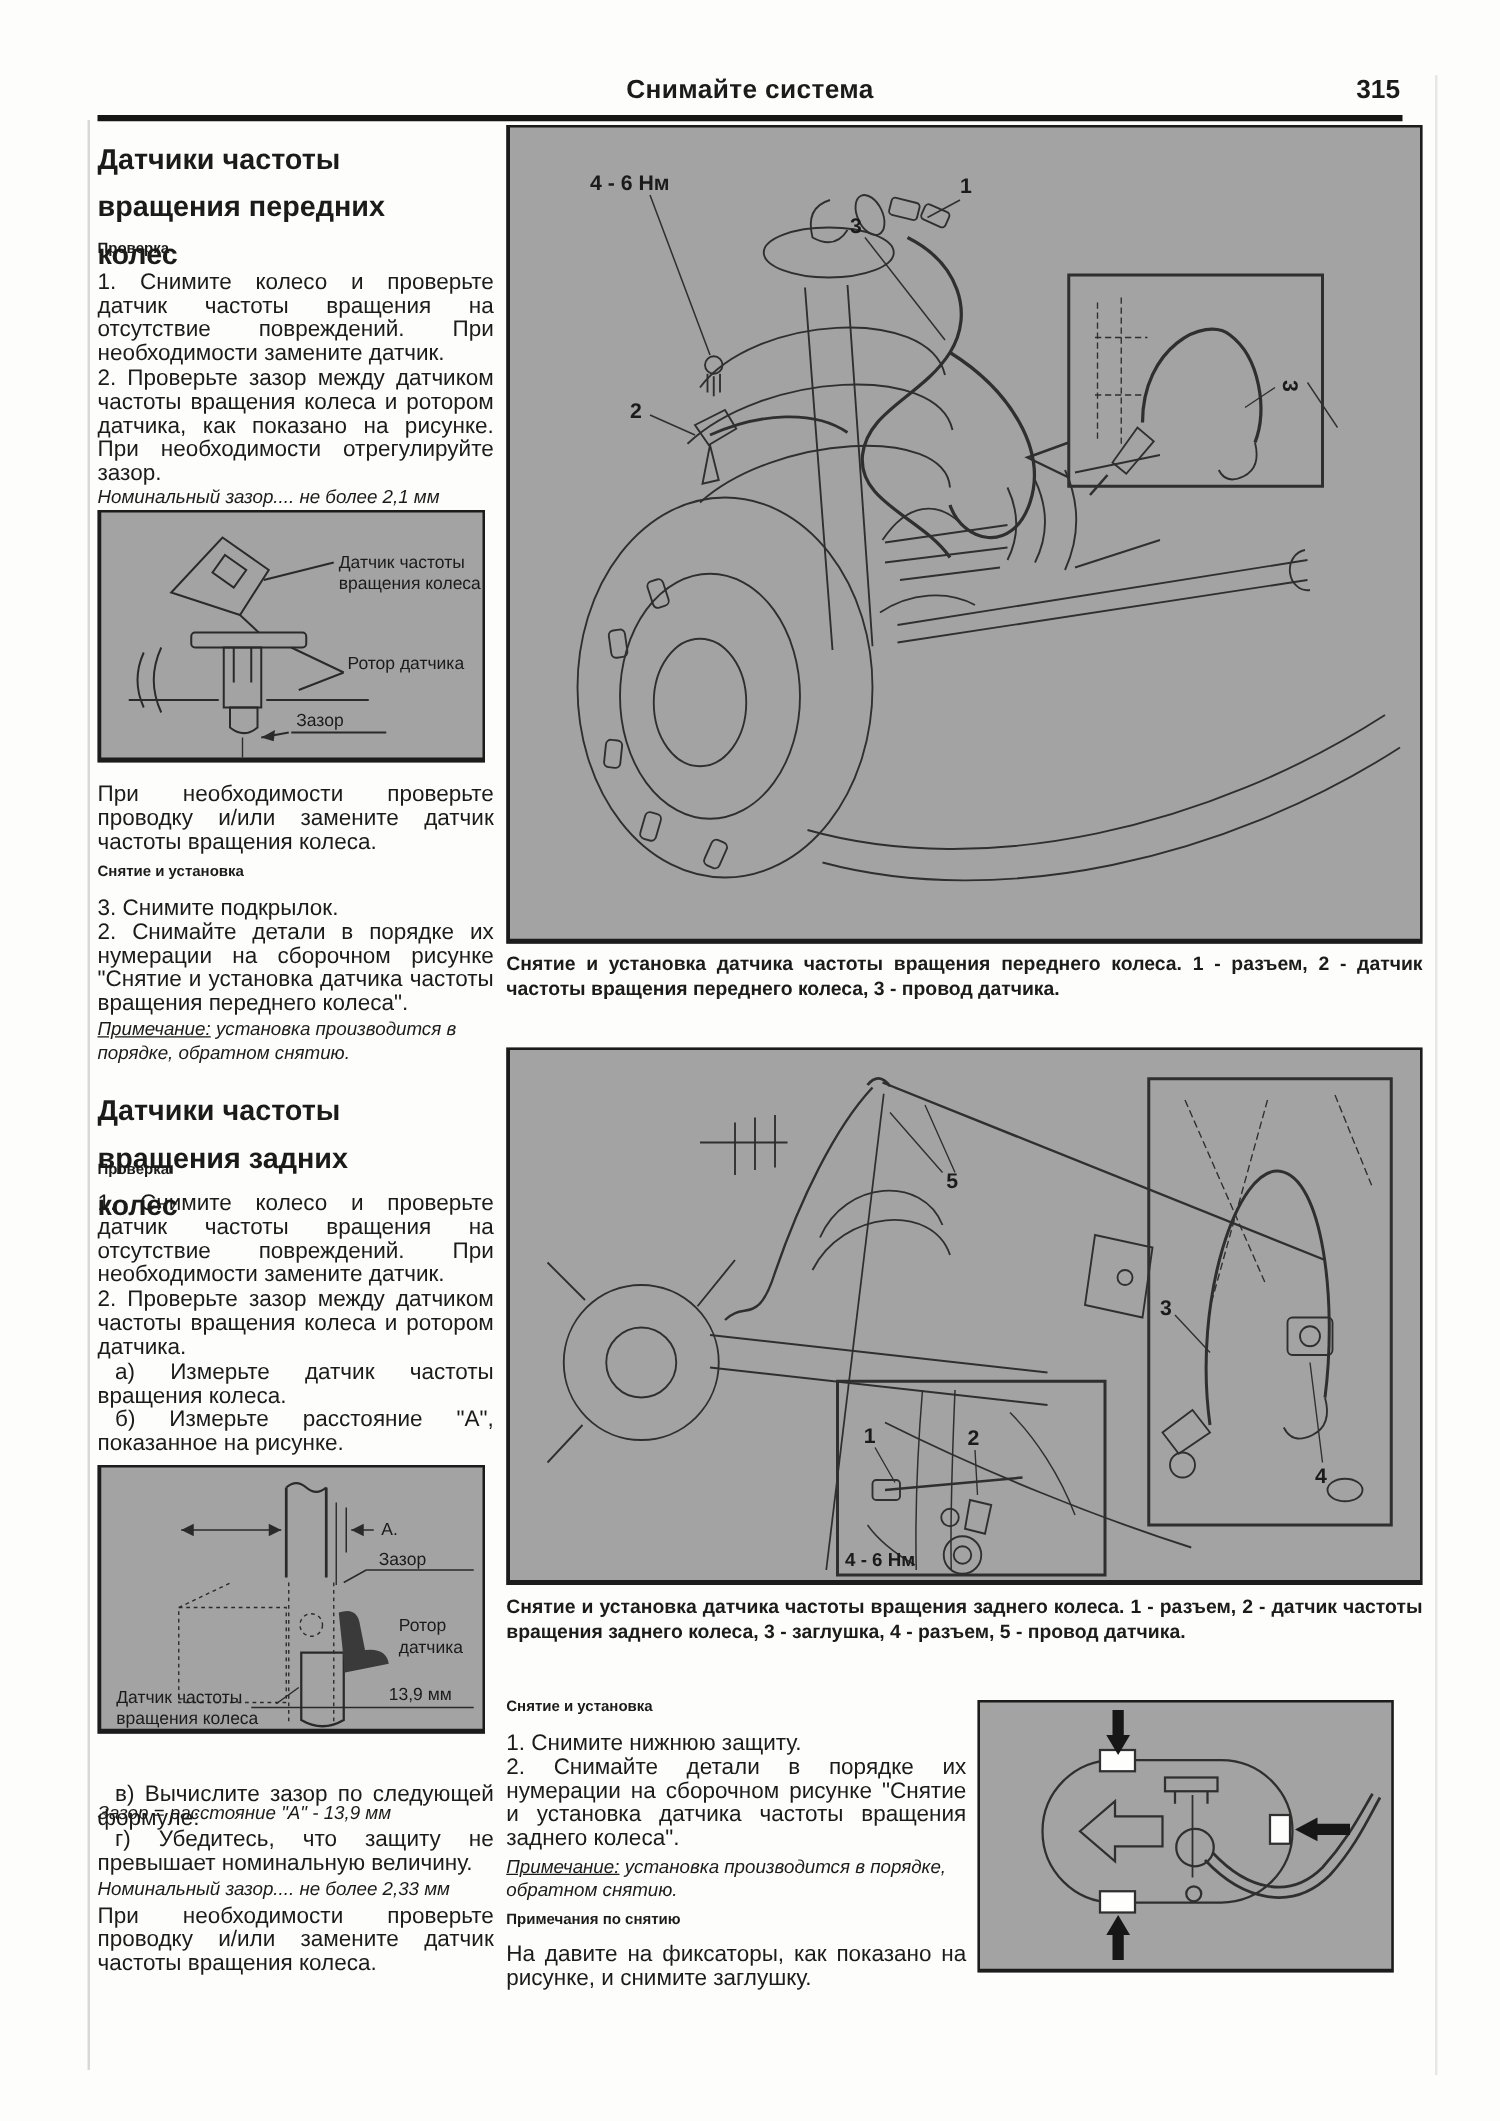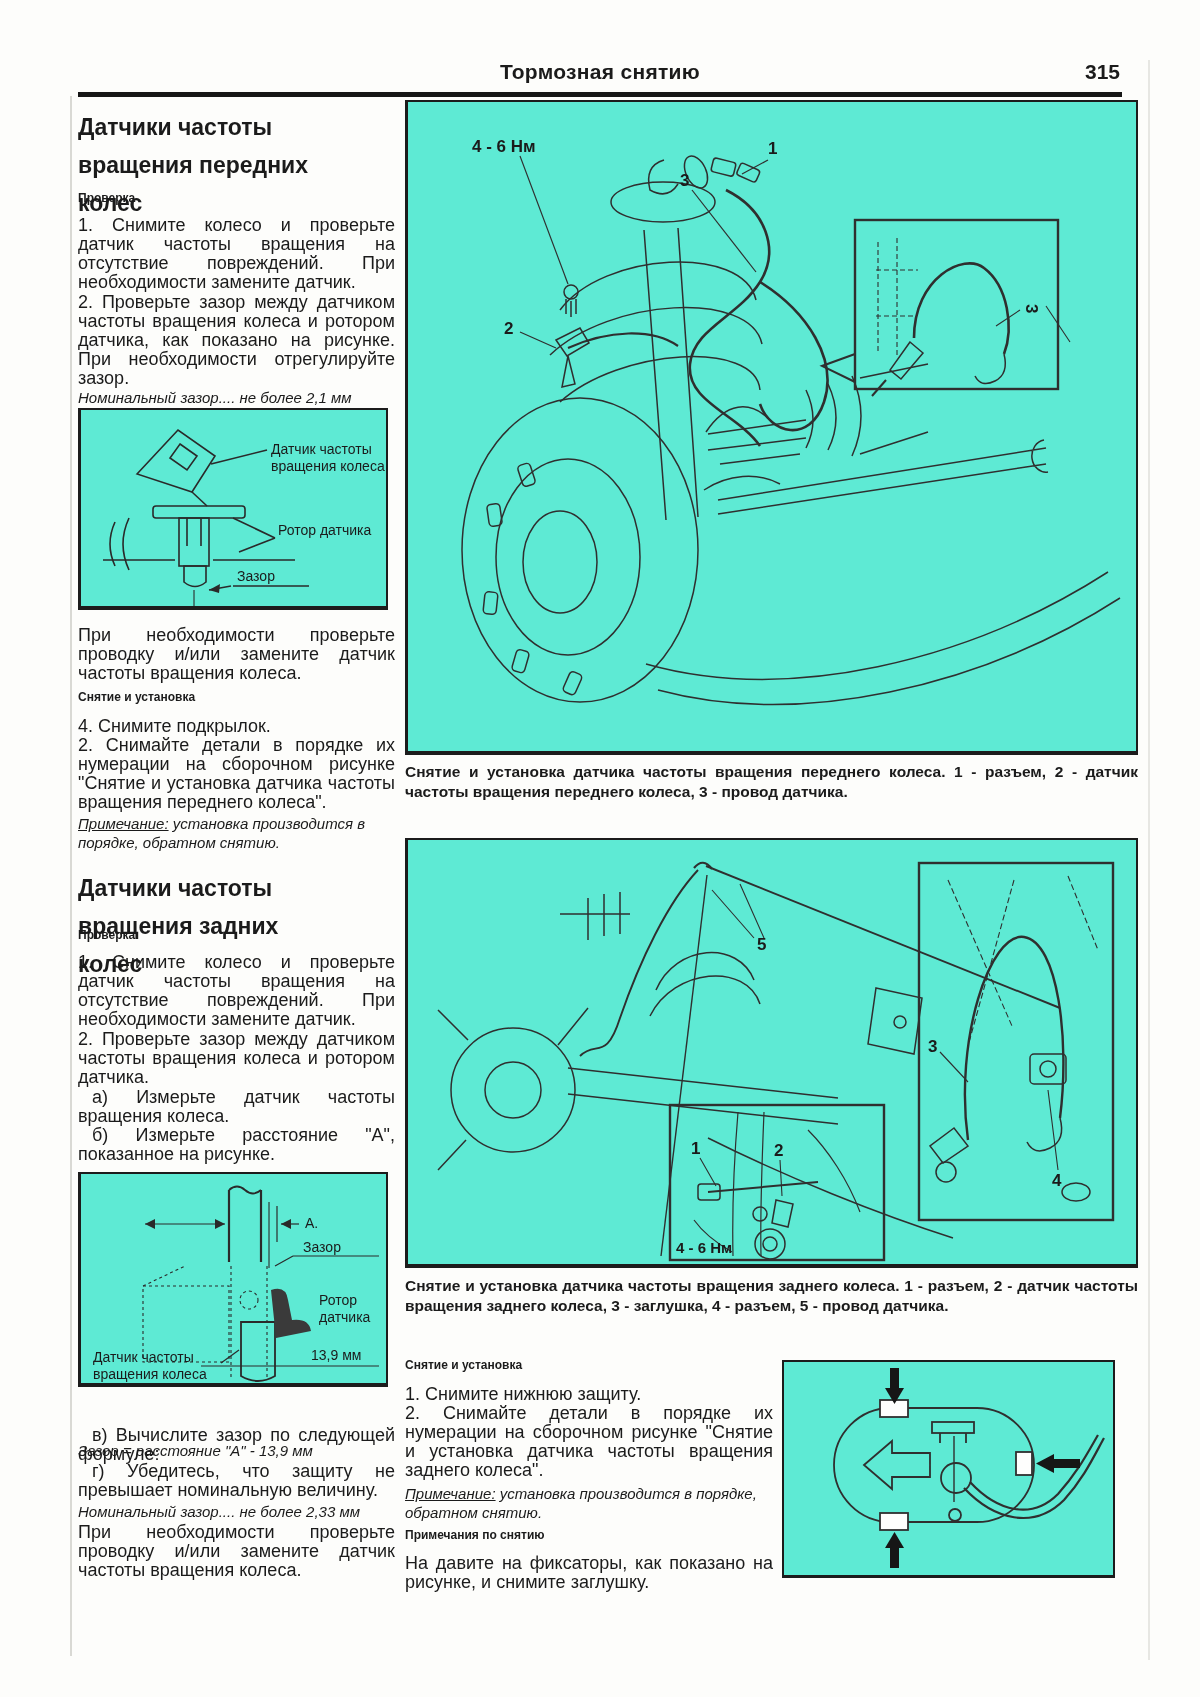--- a/index.html
+++ b/index.html
@@ -9,40 +9,40 @@
   p{margin:0;}
   .body{font-size:18px;line-height:19px;text-align:justify;text-align-last:left;}
   .sub{text-indent:14px;}
   .h1{font-size:23px;line-height:38px;font-weight:700;}
   .h2{font-size:12px;font-weight:700;}
   .spec{font-size:15px;line-height:19px;font-style:italic;}
   .note{font-size:15px;line-height:19px;font-style:italic;}
   .note .nl{text-decoration:underline;}
   .cap{font-size:15.5px;line-height:20px;font-weight:700;text-align:justify;text-align-last:left;}
   .figbox{border:2px solid #1c1c1c;border-left-width:3px;border-bottom-width:4px;
-          background:#5eead4;box-sizing:border-box;}
+          background:#a3a3a3;box-sizing:border-box;}
   .hdr-title{font-size:21px;font-weight:700;letter-spacing:.3px;}
   .hdr-num{font-size:21px;font-weight:700;}
   .rule{background:#161616;}
   .edge{background:#d9d9d4;}
   svg{display:block;}
   svg text{font-family:"Liberation Sans",sans-serif;fill:#1b1b1b;}
   .callout{font-size:17px;font-weight:700;}
   .figlbl{font-size:14px;font-weight:400;}
   .figlbl-b{font-size:15px;font-weight:700;}
 </style>
 </head>
 <body>
 
 <div class="page">
 
   <div class="abs edge" style="left:70px;top:96px;width:2px;height:1560px;"></div>
   <div class="abs edge" style="left:1148px;top:60px;width:2px;height:1600px;opacity:.6;"></div>
 
-  <div class="abs hdr-title" style="left:300px;top:60px;width:600px;text-align:center;">Тормозная снятию</div>
+  <div class="abs hdr-title" style="left:300px;top:60px;width:600px;text-align:center;">Снимайте система</div>
   <div class="abs hdr-num" style="left:1040px;top:60px;width:80px;text-align:right;">315</div>
   <div class="abs rule" style="left:78px;top:92px;width:1044px;height:5px;"></div>
 
   <div class="abs h1" style="left:78px;top:108px;width:232px;">Датчики частоты вращения передних колес</div>
   <div class="abs h2" style="left:78px;top:191px;width:317px;">Проверка</div>
   <p class="abs body" style="left:78px;top:216px;width:317px;">1. Снимите колесо и проверьте датчик частоты вращения на отсутствие повреждений. При необходимости замените датчик.</p>
   <p class="abs body" style="left:78px;top:293px;width:317px;">2. Проверьте зазор между датчиком частоты вращения колеса и ротором датчика, как показано на рисунке. При необходимости отрегулируйте зазор.</p>
   <p class="abs spec" style="left:78px;top:388px;width:317px;">Номинальный зазор.... не более 2,1 мм</p>
 
   <div class="abs figbox" style="left:78px;top:408px;width:310px;height:202px;">
@@ -66,21 +66,21 @@
       <polygon points="128,180 139,174 138,183" fill="#2a2a2a"></polygon>
       <text class="figlbl" x="190" y="44">Датчик частоты</text>
       <text class="figlbl" x="190" y="61">вращения колеса</text>
       <text class="figlbl" x="197" y="125">Ротор датчика</text>
       <text class="figlbl" x="156" y="171">Зазор</text>
     </svg>
   </div>
 
   <p class="abs body" style="left:78px;top:626px;width:317px;">При необходимости проверьте проводку и/или замените датчик частоты вращения колеса.</p>
   <div class="abs h2" style="left:78px;top:690px;width:317px;">Снятие и установка</div>
-  <p class="abs body" style="left:78px;top:717px;width:317px;">4. Снимите подкрылок.</p>
+  <p class="abs body" style="left:78px;top:717px;width:317px;">3. Снимите подкрылок.</p>
   <p class="abs body" style="left:78px;top:736px;width:317px;">2. Снимайте детали в порядке их нумерации на сборочном рисунке "Снятие и установка датчика частоты вращения переднего колеса".</p>
   <p class="abs note" style="left:78px;top:814px;width:317px;"><span class="nl">Примечание:</span><span> установка производится в порядке, обратном снятию.</span></p>
 
   <div class="abs h1" style="left:78px;top:869px;width:268px;">Датчики частоты вращения задних колес</div>
   <div class="abs h2" style="left:78px;top:928px;width:317px;">Проверка</div>
   <p class="abs body" style="left:78px;top:953px;width:317px;">1. Снимите колесо и проверьте датчик частоты вращения на отсутствие повреждений. При необходимости замените датчик.</p>
   <p class="abs body" style="left:78px;top:1030px;width:317px;">2. Проверьте зазор между датчиком частоты вращения колеса и ротором датчика.</p>
   <p class="abs body sub" style="left:78px;top:1088px;width:317px;">а) Измерьте датчик частоты вращения колеса.</p>
   <p class="abs body sub" style="left:78px;top:1126px;width:317px;">б) Измерьте расстояние "А", показанное на рисунке.</p>
 

